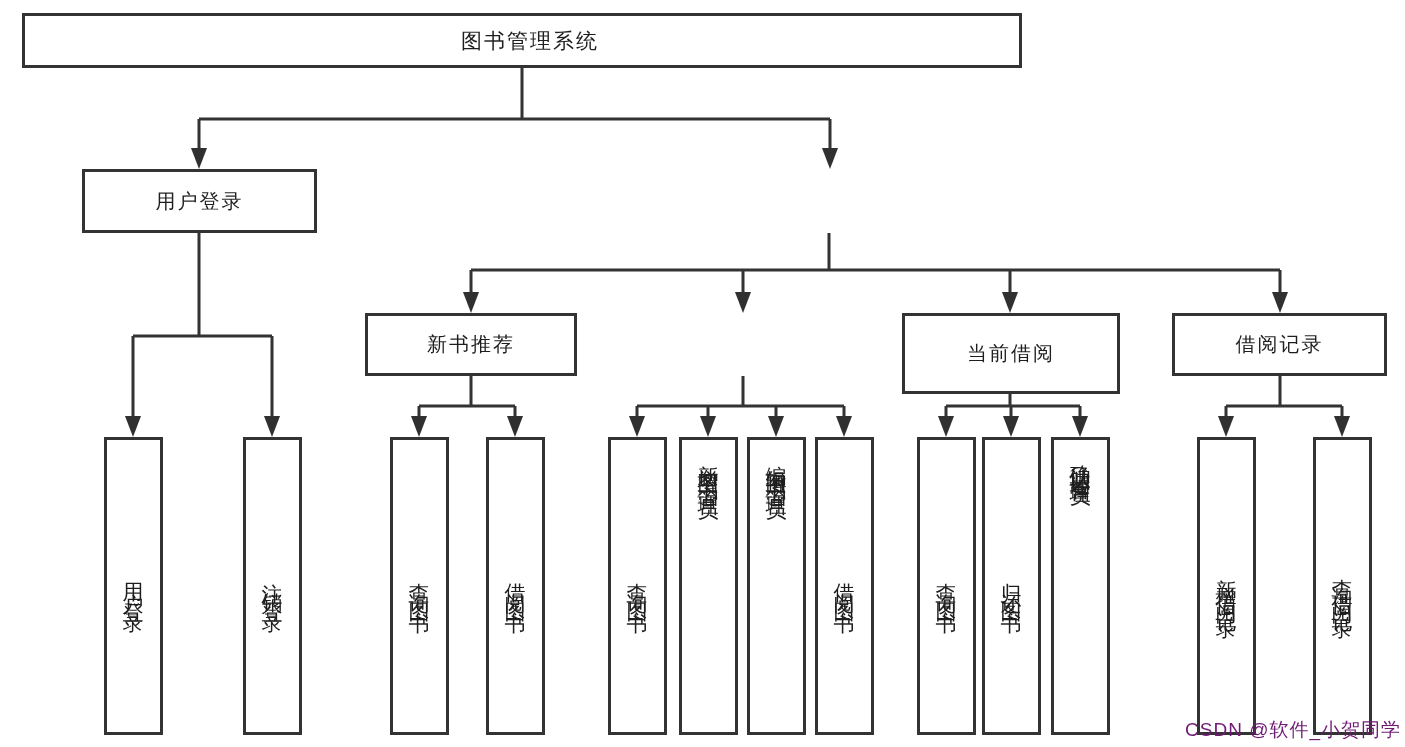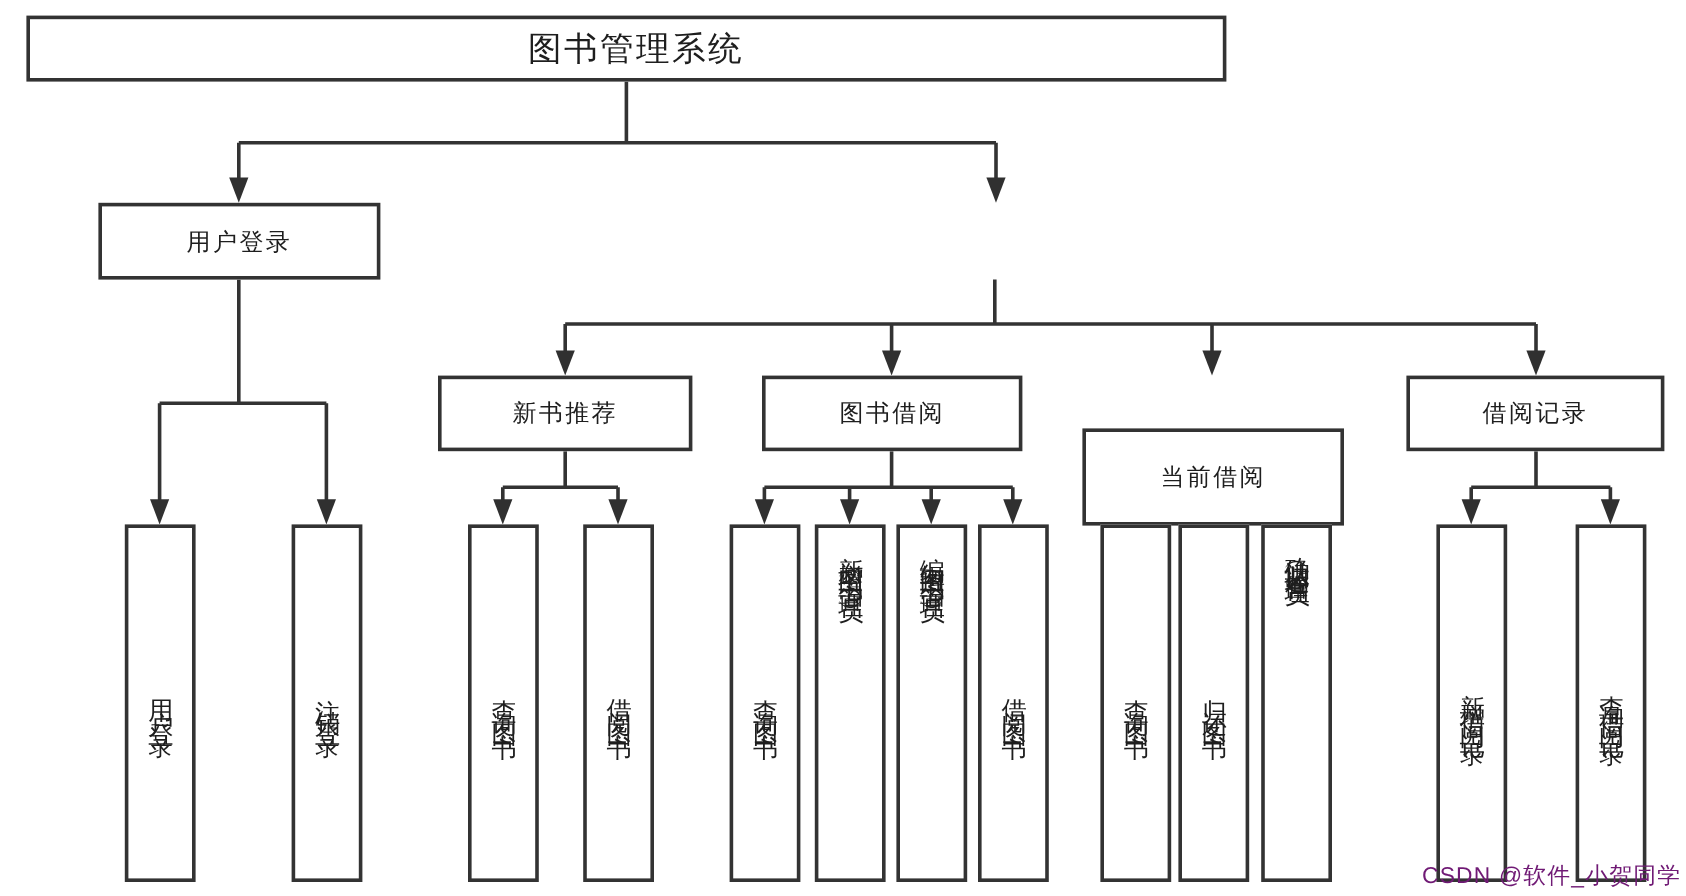--- a/index.html
+++ b/index.html
@@ -25,21 +25,21 @@
     border: 3px solid #333333;
     display: flex;
     align-items: center;
     justify-content: center;
     z-index: 2;
   }
   .node .lbl {
     letter-spacing: 2px;
     white-space: nowrap;
   }
-  .root-box .lbl  { font-size: 28px; margin-left: 16px; }
+  .root-box .lbl  { font-size: 21px; margin-left: 16px; }
   .level2 .lbl    { font-size: 20px; }
   .level3 .lbl    { font-size: 20px; font-family: Liberation Mono, monospace; }
   .leaf {
     flex-direction: column;
   }
   .leaf .vlbl {
     writing-mode: vertical-rl;
     text-orientation: mixed;
     font-size: 21px;
     line-height: 1;
@@ -102,24 +102,21 @@
     <span class="lbl">图书管理系统</span>
   </div>
 
   <div class="node level2" style="left:82px; top:169px; width:235px; height:64px;">
     <span class="lbl">用户登录</span>
   </div>
 
   <div class="node level3" style="left:365px; top:313px; width:212px; height:63px;">
     <span class="lbl">新书推荐</span>
   </div>
-  <div class="node level3" style="left:635px; top:313px; width:217px; height:63px;">
-    <span class="lbl">图书借阅</span>
-  </div>
-  <div class="node level3" style="left:902px; top:313px; width:218px; height:81px;margin-top:44px;">
+  <div class="node level3" style="left:902px; top:313px; width:218px; height:81px;">
     <span class="lbl">当前借阅</span>
   </div>
   <div class="node level3" style="left:1172px; top:313px; width:215px; height:63px;">
     <span class="lbl">借阅记录</span>
   </div>
 
   <div class="node leaf" style="left:104px; top:437px; width:59px; height:298px;">
     <span class="vlbl">用户登录</span>
   </div>
   <div class="node leaf" style="left:243px; top:437px; width:59px; height:298px;">

